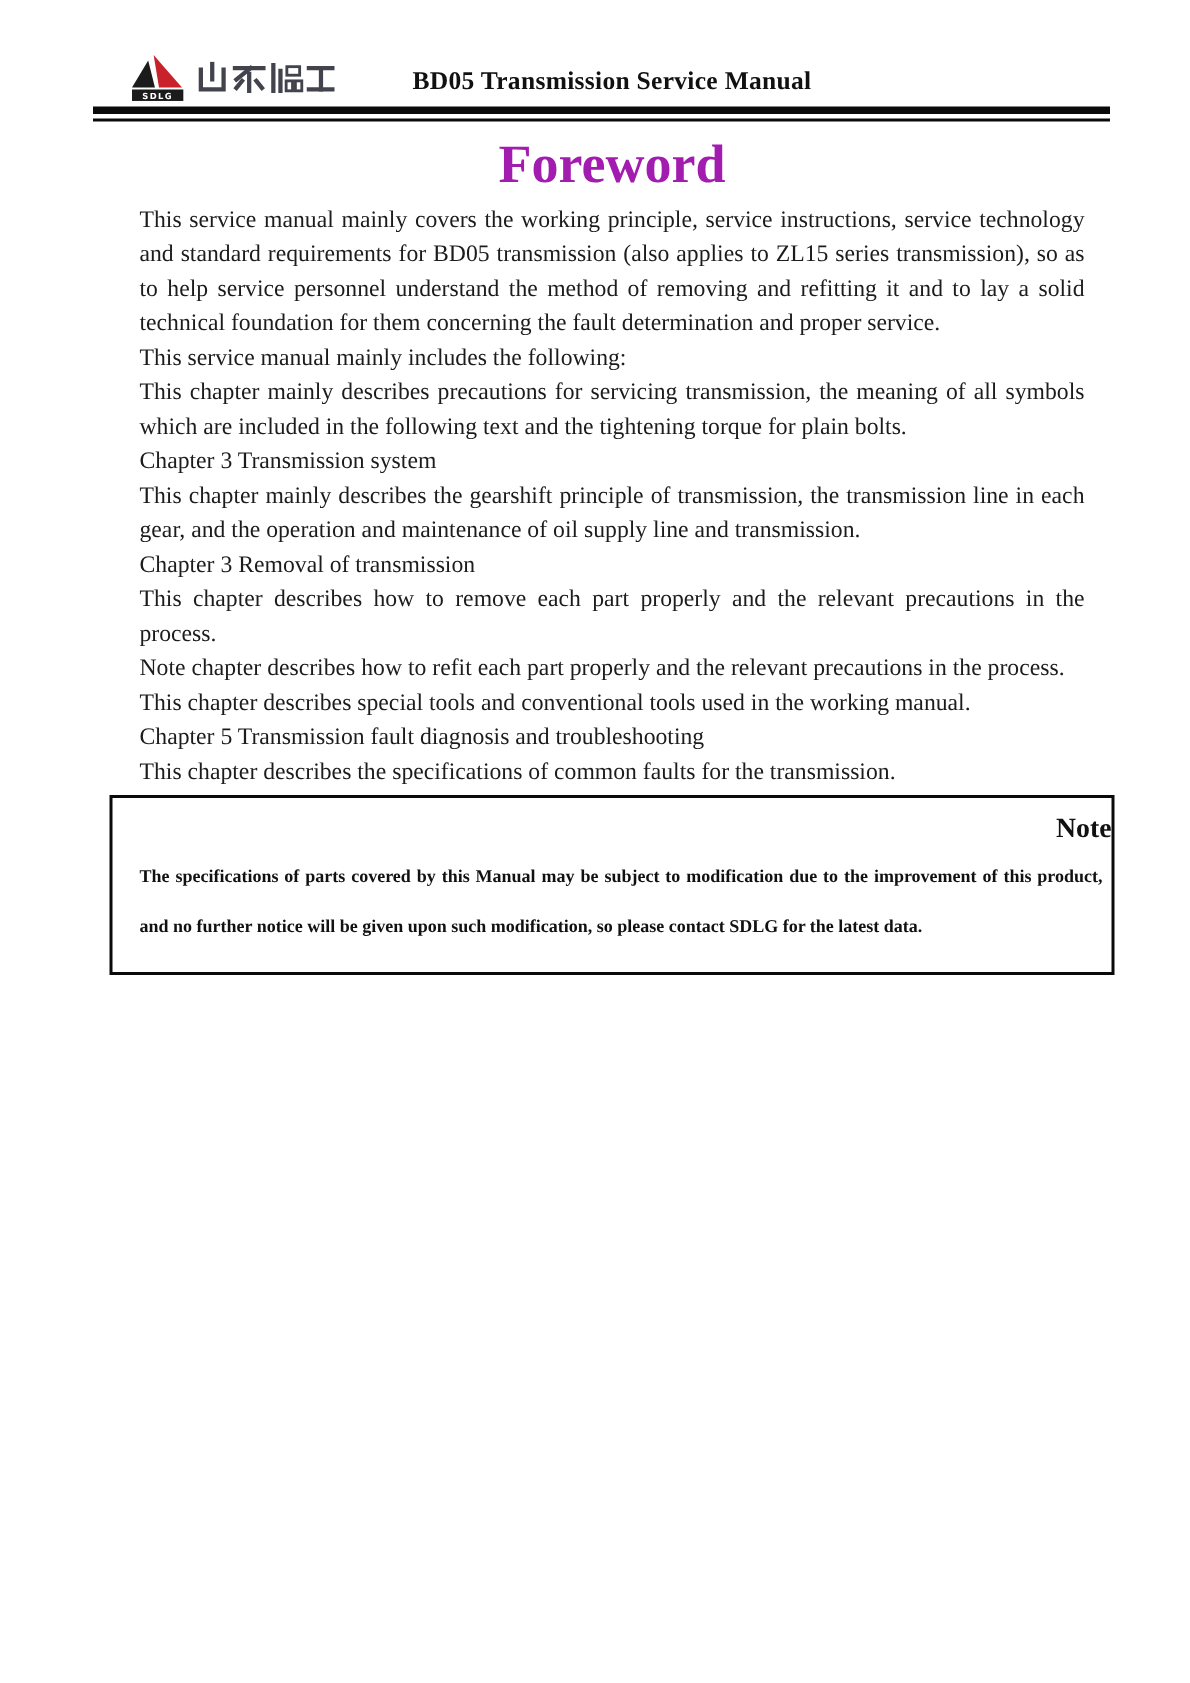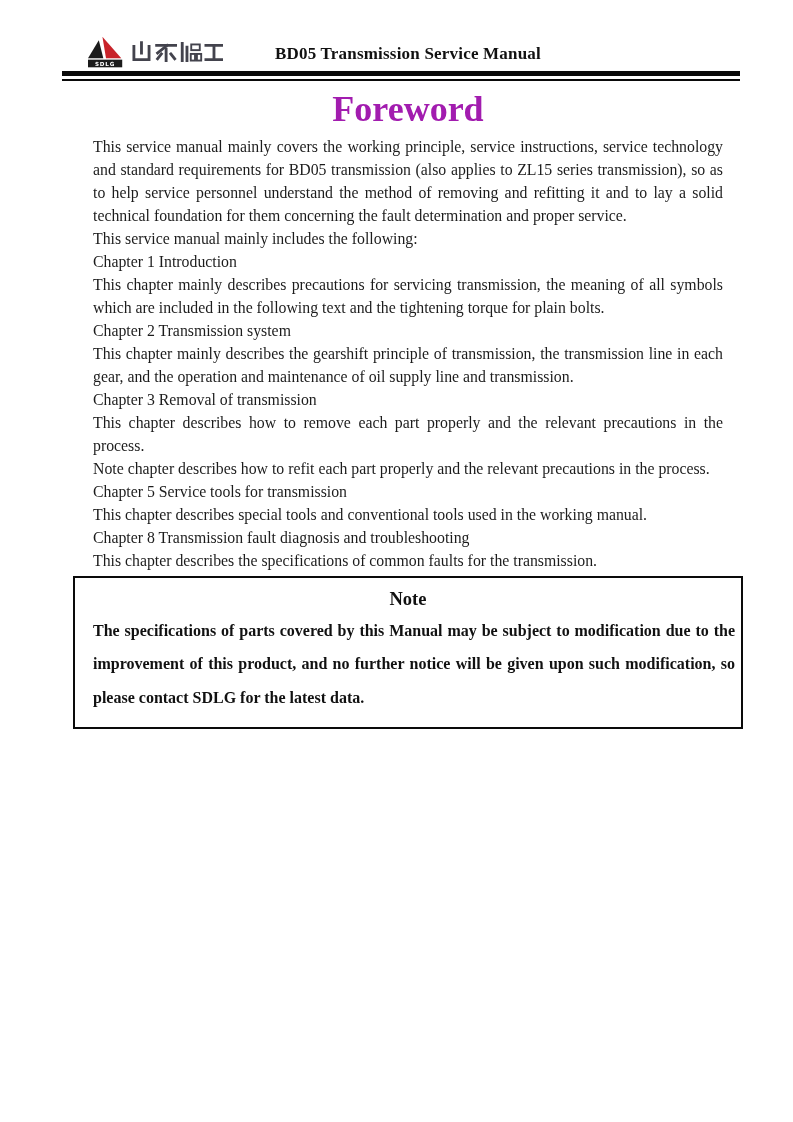--- a/index.html
+++ b/index.html
@@ -39,26 +39,26 @@
     margin:0;font-size:15.8px;line-height:23px;
     text-align:justify;color:#1c1c1c;
   }
   
   .note-box{
     margin:4px 0 0 73px;width:670px;
     border:2px solid #0a0a0a;box-sizing:border-box;
     background:#fff;
   }
   .note-title{
-    padding-top:7px;text-align:center;
+    padding-top:7px;text-align:right;
     font-size:18.5px;font-weight:bold;line-height:28px;color:#111;
   }
   .note-body{
     padding:1px 6px 13px 18px;
-    font-size:16px;font-weight:bold;line-height:33.4px;
+    font-size:12px;font-weight:bold;line-height:33.4px;
     text-align:justify;color:#111;
   }
 </style>
 </head>
 <body>
 
 <div class="page">
 
   <div class="header">
     <div class="logo">
@@ -95,30 +95,28 @@
     <div class="manual-title">BD05 Transmission Service Manual</div>
   </div>
 
   <div class="header-rule"></div>
 
   <h1 class="page-title">Foreword</h1>
 
   <main class="content">
     <p>This service manual mainly covers the working principle, service instructions, service technology and standard requirements for BD05 transmission (also applies to ZL15 series transmission), so as to help service personnel understand the method of removing and refitting it and to lay a solid technical foundation for them concerning the fault determination and proper service.</p>
     <p>This service manual mainly includes the following:</p>
-    <p>Chapter 1 Introduction</p>
     <p>This chapter mainly describes precautions for servicing transmission, the meaning of all symbols which are included in the following text and the tightening torque for plain bolts.</p>
-    <p>Chapter 2 Transmission system</p>
+    <p>Chapter 3 Transmission system</p>
     <p>This chapter mainly describes the gearshift principle of transmission, the transmission line in each gear, and the operation and maintenance of oil supply line and transmission.</p>
     <p>Chapter 3 Removal of transmission</p>
     <p>This chapter describes how to remove each part properly and the relevant precautions in the process.</p>
     <p>Note chapter describes how to refit each part properly and the relevant precautions in the process.</p>
-    <p>Chapter 5 Service tools for transmission</p>
     <p>This chapter describes special tools and conventional tools used in the working manual.</p>
-    <p>Chapter 8 Transmission fault diagnosis and troubleshooting</p>
+    <p>Chapter 5 Transmission fault diagnosis and troubleshooting</p>
     <p>This chapter describes the specifications of common faults for the transmission.</p>
   </main>
 
   <div class="note-box">
     <div class="note-title">Note</div>
     <div class="note-body">The specifications of parts covered by this Manual may be subject to modification due to the improvement of this product, and no further notice will be given upon such modification, so please contact SDLG for the latest data.</div>
   </div>
 
 </div>
 

